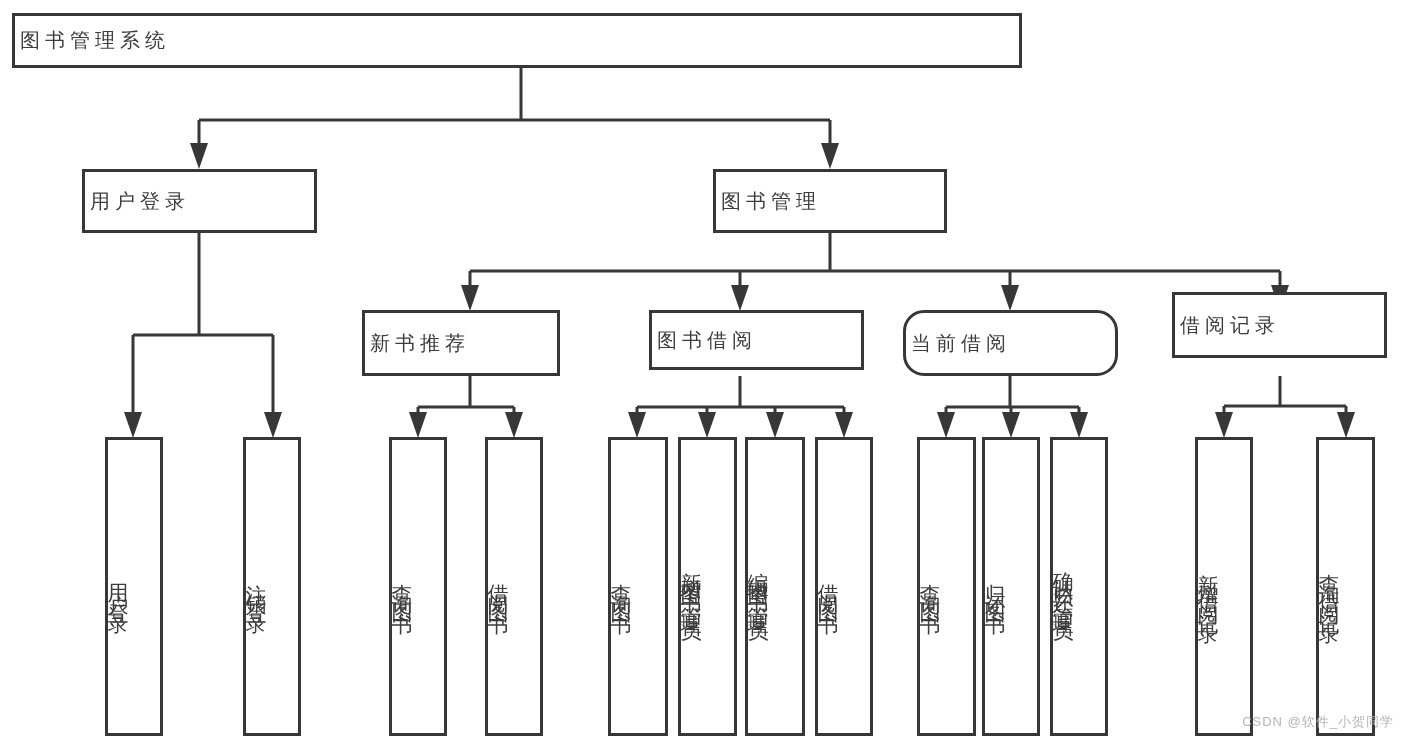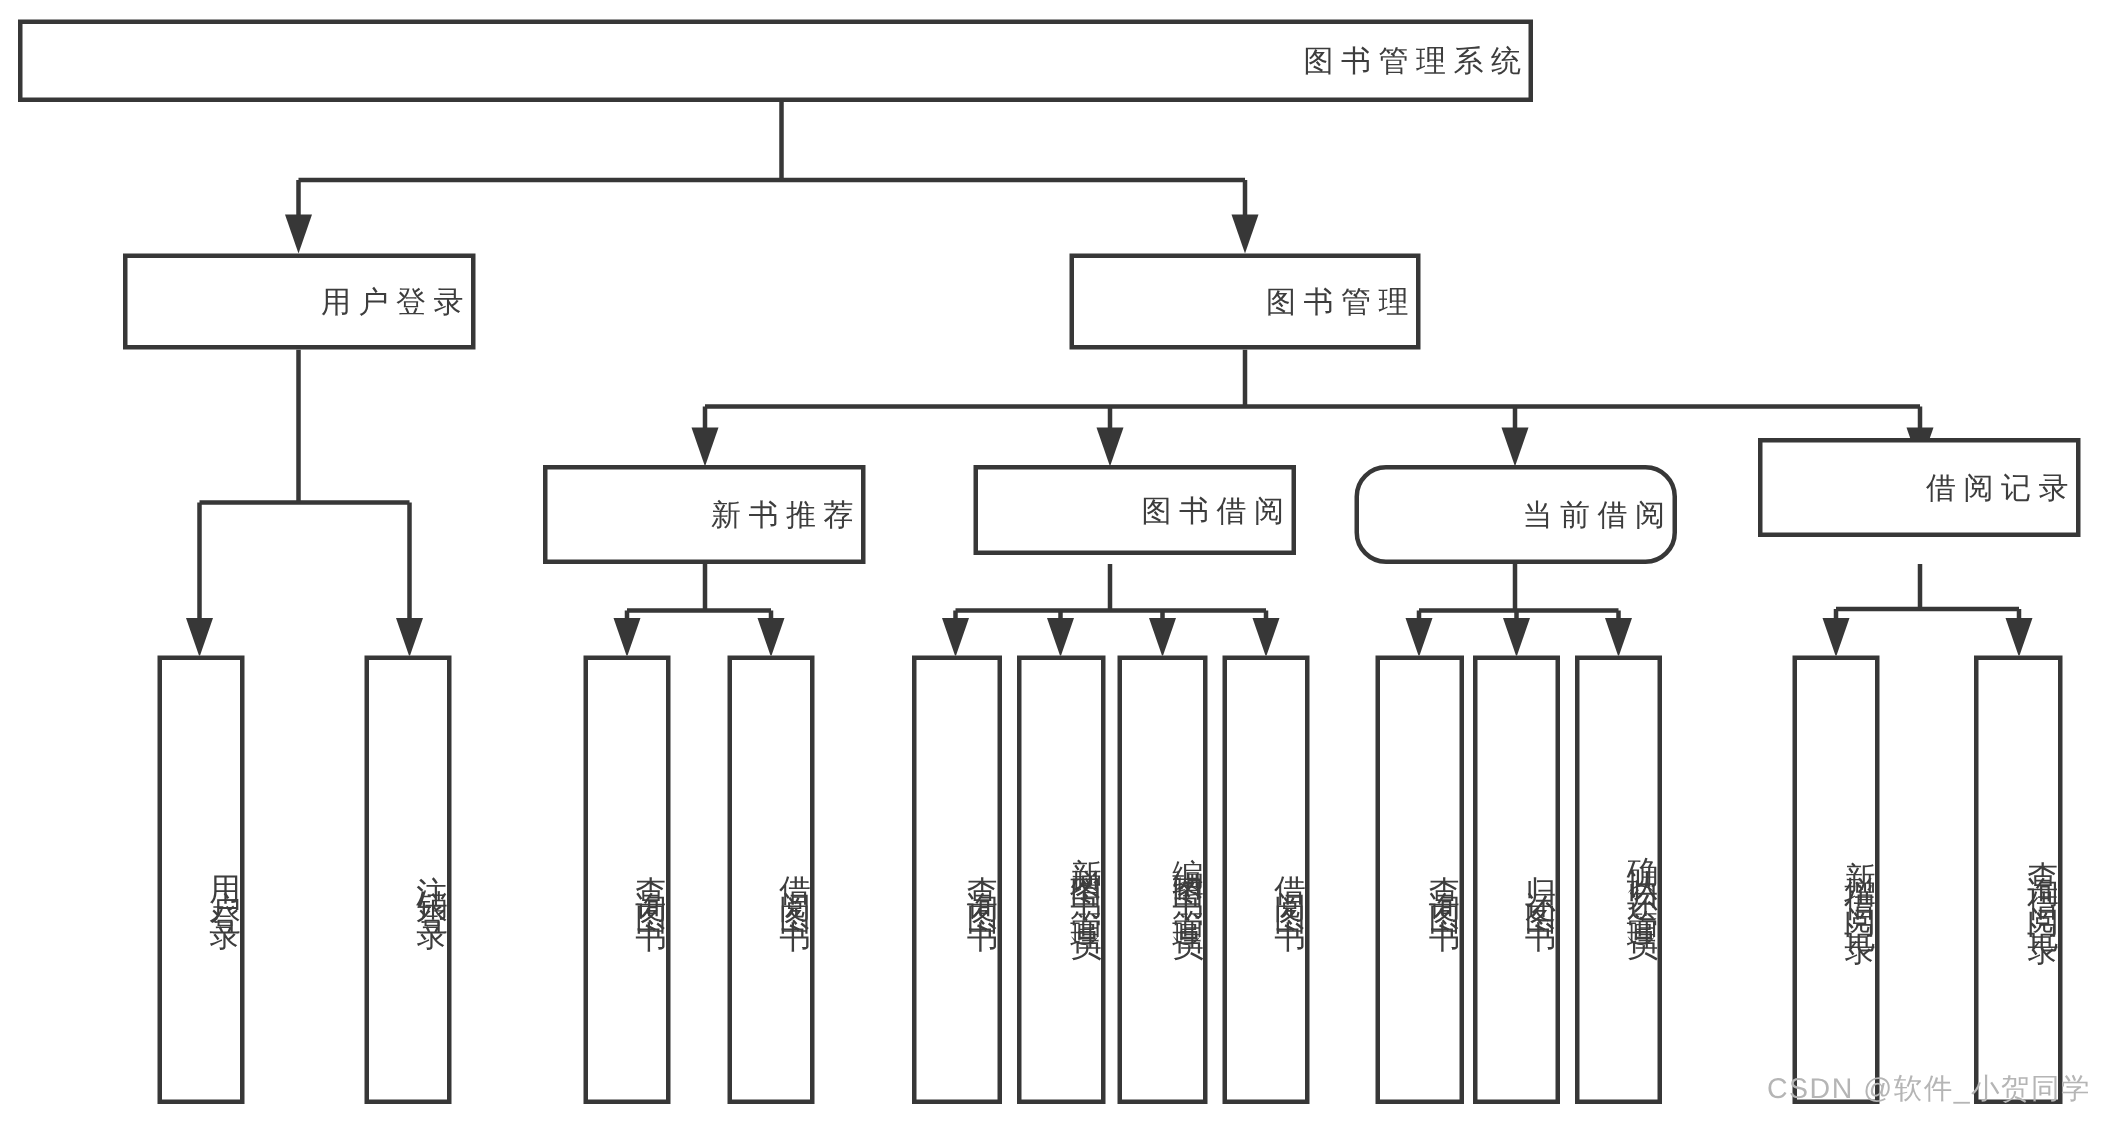--- a/index.html
+++ b/index.html
@@ -20,21 +20,21 @@
     left: 0; top: 0;
     width: 1405px; height: 747px;
   }
   .node {
     position: absolute;
     box-sizing: border-box;
     background: #ffffff;
     border: 3px solid #373737;
     display: flex;
     align-items: center;
-    justify-content: flex-end;
+    justify-content: flex-start;
     color: #3d3d3d;
     z-index: 2;
   }
   .node .h-label {
     font-size: 20px;
     letter-spacing: 5px;
     text-indent: 5px;
     white-space: nowrap;
   }
   .leaf .v-label {
@@ -44,21 +44,21 @@
     line-height: 1;
     white-space: nowrap;
   }
   .leaf .v-label.long {
     letter-spacing: 7px;
   }
   #watermark {
     position: absolute;
     top: 713px;
     right: 11px;
-    font-size: 19px;
+    font-size: 13px;
     color: #b5b5b5;
     letter-spacing: 1px;
     z-index: 5;
     white-space: nowrap;
   }
 </style>
 </head>
 <body>
 
 <div id="canvas">
@@ -107,21 +107,21 @@
     <span class="h-label">图书管理系统</span>
   </div>
 
   <div class="node" style="left:82px; top:169px; width:235px; height:64px;">
     <span class="h-label">用户登录</span>
   </div>
   <div class="node" style="left:713px; top:169px; width:234px; height:64px;">
     <span class="h-label">图书管理</span>
   </div>
 
-  <div class="node" style="left:362px; top:310px; width:215px; height:66px;padding-left:28px;">
+  <div class="node" style="left:362px; top:310px; width:198px; height:66px;">
     <span class="h-label">新书推荐</span>
   </div>
   <div class="node" style="left:633px; top:310px; width:215px; height:60px;margin-left:16px;">
     <span class="h-label">图书借阅</span>
   </div>
   <div class="node" style="left:903px; top:310px; width:215px; height:66px;border-radius:21px;">
     <span class="h-label">当前借阅</span>
   </div>
   <div class="node" style="left:1172px; top:292px; width:215px; height:66px;">
     <span class="h-label">借阅记录</span>

